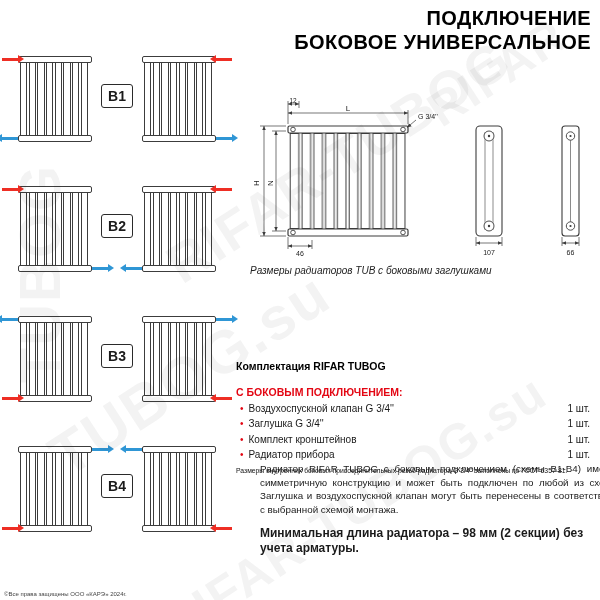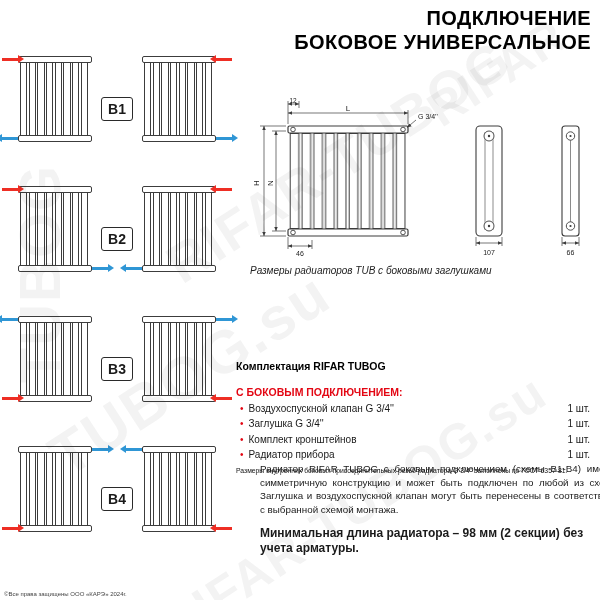--- a/index.html
+++ b/index.html
@@ -21,21 +21,21 @@
   .title{position:absolute; top:7px; right:9px; text-align:right; z-index:1;
          font-weight:bold; font-size:20px; line-height:1.18; letter-spacing:.4px; color:#000;}
   
   .schemes{position:absolute; left:6px; top:48px; width:226px; z-index:1;}
   .scheme-row{position:relative; width:222px; height:104px; margin-bottom:26px;}
   .rad{position:absolute; top:8px; width:74px; height:86px; display:flex; flex-direction:column;}
   .rad.l{left:12px;} .rad.r{left:136px;}
   .hdr{height:7px; border:1px solid #3c3c3c; border-radius:2px; background:#fff;}
   .tubes{flex:1; margin:0 2px;
     background:repeating-linear-gradient(90deg,#3c3c3c 0 1px,#fff 1px 6.2px,#3c3c3c 6.2px 7.2px,rgba(0,0,0,0) 7.2px 8.7px);}
-  .blabel{position:absolute; left:95px; top:49px; width:32px; height:24px;
+  .blabel{position:absolute; left:95px; top:36px; width:32px; height:24px;
     border:1.5px solid #2a2a2a; border-radius:3px; background:#fff;
     display:flex; align-items:center; justify-content:center;
     font-weight:bold; font-size:14px;}
   .arr{position:absolute; width:16px; height:2.6px;}
   .arr.red{color:var(--supply); background:currentColor;}
   .arr.blue{color:var(--return); background:currentColor;}
   .arr.right::after{content:""; position:absolute; left:100%; top:50%; transform:translateY(-50%);
     border:4px solid transparent; border-right:0; border-left:6px solid currentColor;}
   .arr.left::before{content:""; position:absolute; right:100%; top:50%; transform:translateY(-50%);
     border:4px solid transparent; border-left:0; border-right:6px solid currentColor;}

